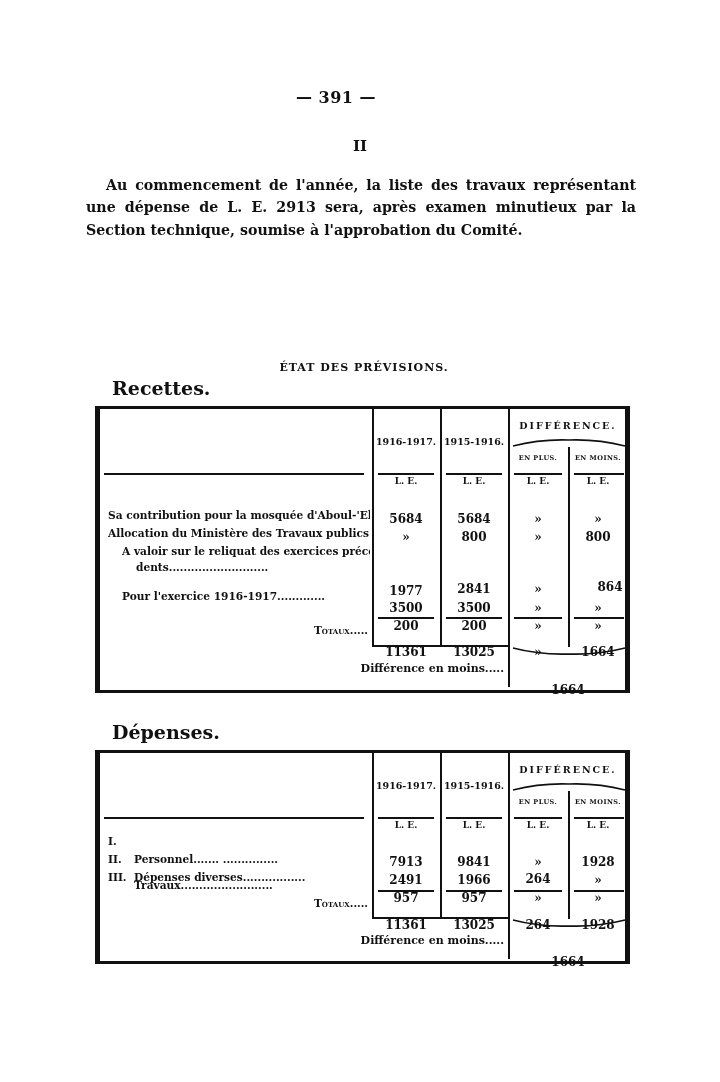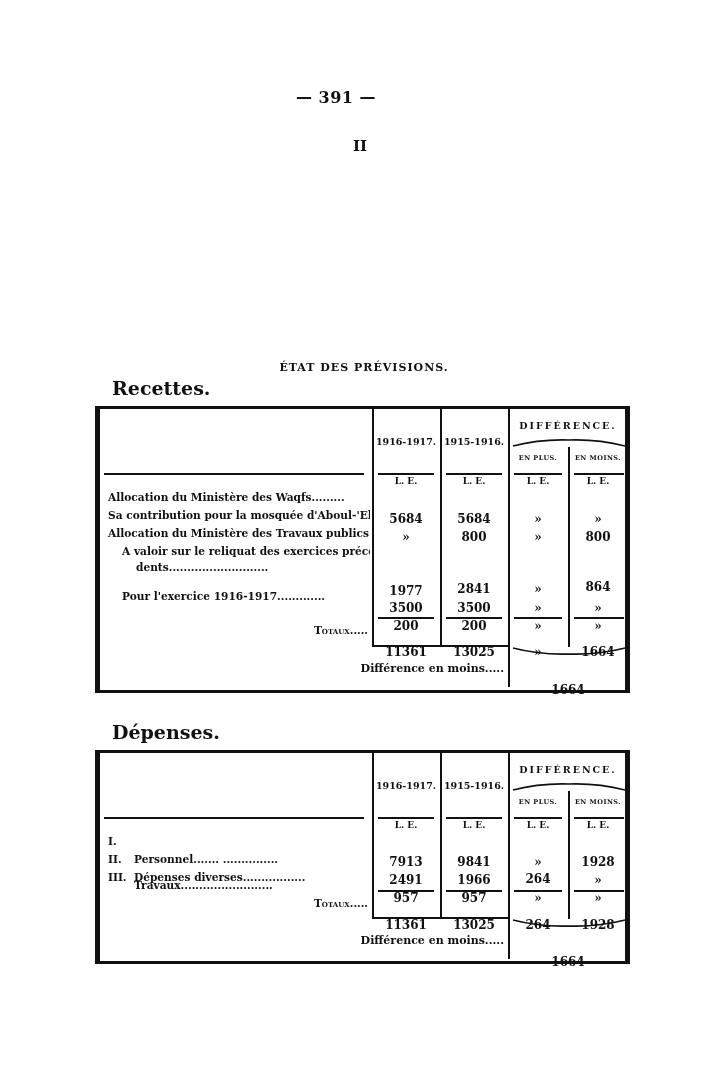--- a/index.html
+++ b/index.html
@@ -148,20 +148,21 @@
       text-align: right;
     }
   </style>
 </head>
 <body>
 
 <div class="page-number">— 391 —</div>
 <div class="section-numeral">II</div>
 
 <div class="body-text">
+  <p>Au commencement de l'année, la liste des travaux représentant une dépense de L. E. 2913 sera, après examen minutieux par la Section technique, soumise à l'approbation du Comité.</p>
 </div>
 
 <div class="state-title">ÉTAT DES PRÉVISIONS.</div>
 
 <div class="section-label label-recettes">Recettes.</div>
 
 <div class="ledger ledger-recettes">
 
   <div class="col-line" style="left:272px; top:0; height:236px;"></div>
   <div class="col-line" style="left:340px; top:0; height:236px;"></div>
@@ -183,41 +184,40 @@
     <path d="M1 10 Q 28 3, 57 4 Q 86 3, 113 10" fill="none" stroke="#111" stroke-width="1.6"></path>
   </svg>
   <div class="hdr-sub" style="left:408px; width:60px; top:45px;">EN PLUS.</div>
   <div class="hdr-sub" style="left:468px; width:60px; top:45px;">EN MOINS.</div>
 
   <div class="unit" style="left:272px; width:68px; top:67px;">L. E.</div>
   <div class="unit" style="left:340px; width:68px; top:67px;">L. E.</div>
   <div class="unit" style="left:408px; width:60px; top:67px;">L. E.</div>
   <div class="unit" style="left:468px; width:60px; top:67px;">L. E.</div>
 
-  <div class="row-label" style="left:8px; width:262px; top:82px;">Allocation du Ministère des Waqfs.........</div>
   <div class="num" style="left:272px; width:68px; top:81px;">5684</div>
   <div class="num" style="left:340px; width:68px; top:81px;">5684</div>
   <div class="num" style="left:408px; width:60px; top:81px;">»</div>
   <div class="num" style="left:468px; width:60px; top:81px;">»</div>
 
   <div class="row-label" style="left:8px; width:262px; top:100px;">Sa contribution pour la mosquée d'Aboul-'Ela.</div>
   <div class="num" style="left:272px; width:68px; top:99px;">»</div>
   <div class="num" style="left:340px; width:68px; top:99px;">800</div>
   <div class="num" style="left:408px; width:60px; top:99px;">»</div>
   <div class="num" style="left:468px; width:60px; top:99px;">800</div>
 
   <div class="row-label" style="left:8px; width:262px; top:118px;">Allocation du Ministère des Travaux publics :</div>
 
   <div class="row-label" style="left:22px; width:248px; top:136px;">A valoir sur le reliquat des exercices précé-</div>
 
   <div class="row-label" style="left:36px; width:234px; top:152px;">dents...........................</div>
   <div class="num" style="left:272px; width:68px; top:153px;">1977</div>
   <div class="num" style="left:340px; width:68px; top:151px;">2841</div>
   <div class="num" style="left:408px; width:60px; top:151px;">»</div>
-  <div class="num" style="left:468px; width:60px; top:149px;">864</div>
+  <div class="num" style="left:468px; width:60px; top:149px;padding-left:12px;">864</div>
 
   <div class="row-label" style="left:22px; width:248px; top:181px;">Pour l'exercice 1916-1917.............</div>
   <div class="num" style="left:272px; width:68px; top:170px;">3500</div>
   <div class="num" style="left:340px; width:68px; top:170px;">3500</div>
   <div class="num" style="left:408px; width:60px; top:170px;">»</div>
   <div class="num" style="left:468px; width:60px; top:170px;">»</div>
 
   <div class="num" style="left:272px; width:68px; top:188px;">200</div>
   <div class="num" style="left:340px; width:68px; top:188px;">200</div>
   <div class="num" style="left:408px; width:60px; top:188px;">»</div>

